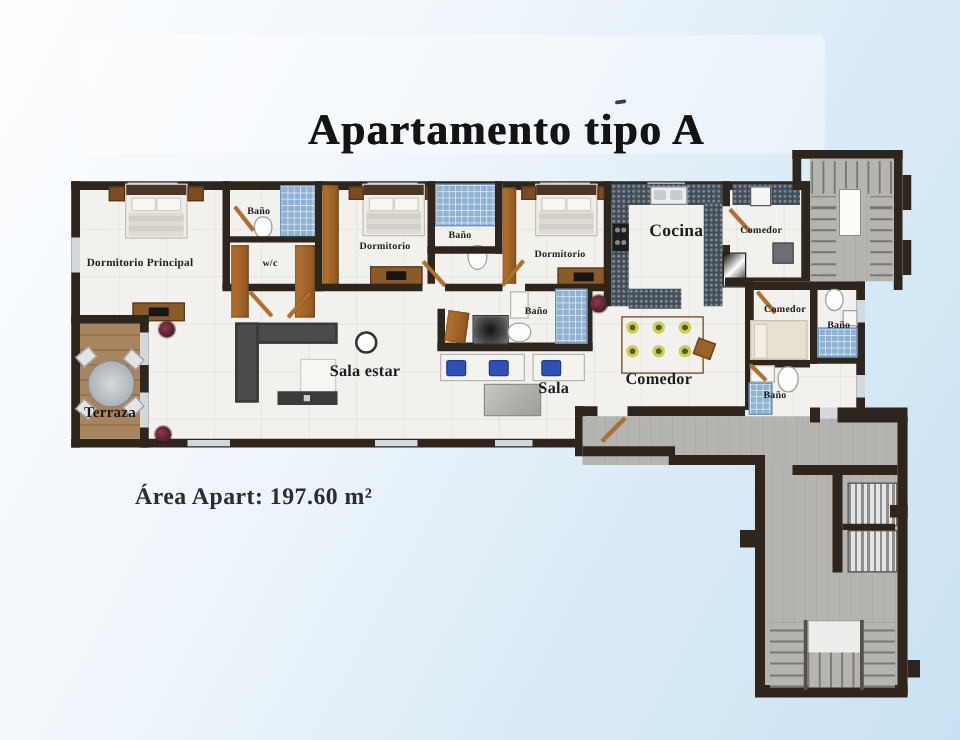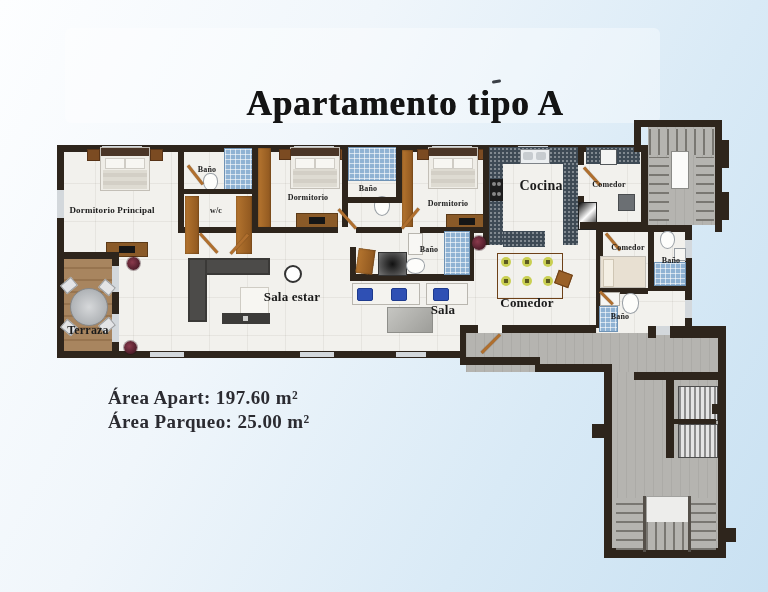--- a/index.html
+++ b/index.html
@@ -282,15 +282,14 @@
       <span class="rlabel" style="left: 671px; top: 260px; font-size: 8px;">Baño</span>
       <span class="rlabel" style="left: 620px; top: 316px; font-size: 8px;">Baño</span>
       <span class="rlabel" style="left: 527px; top: 303px; font-size: 13px;">Comedor</span>
       <span class="rlabel" style="left: 443px; top: 310px; font-size: 13px;">Sala</span>
       <span class="rlabel" style="left: 292px; top: 297px; font-size: 13px;">Sala estar</span>
       <span class="rlabel" style="left: 88px; top: 330px; font-size: 12px;">Terraza</span>
     </div>
 
   <div class="areas">
     <span class="ln">Área Apart: 197.60 m²</span>
-    <span class="ln">Área Parqueo: 25.00 m²</span>
   </div>
 </div>
 
 </body></html>

